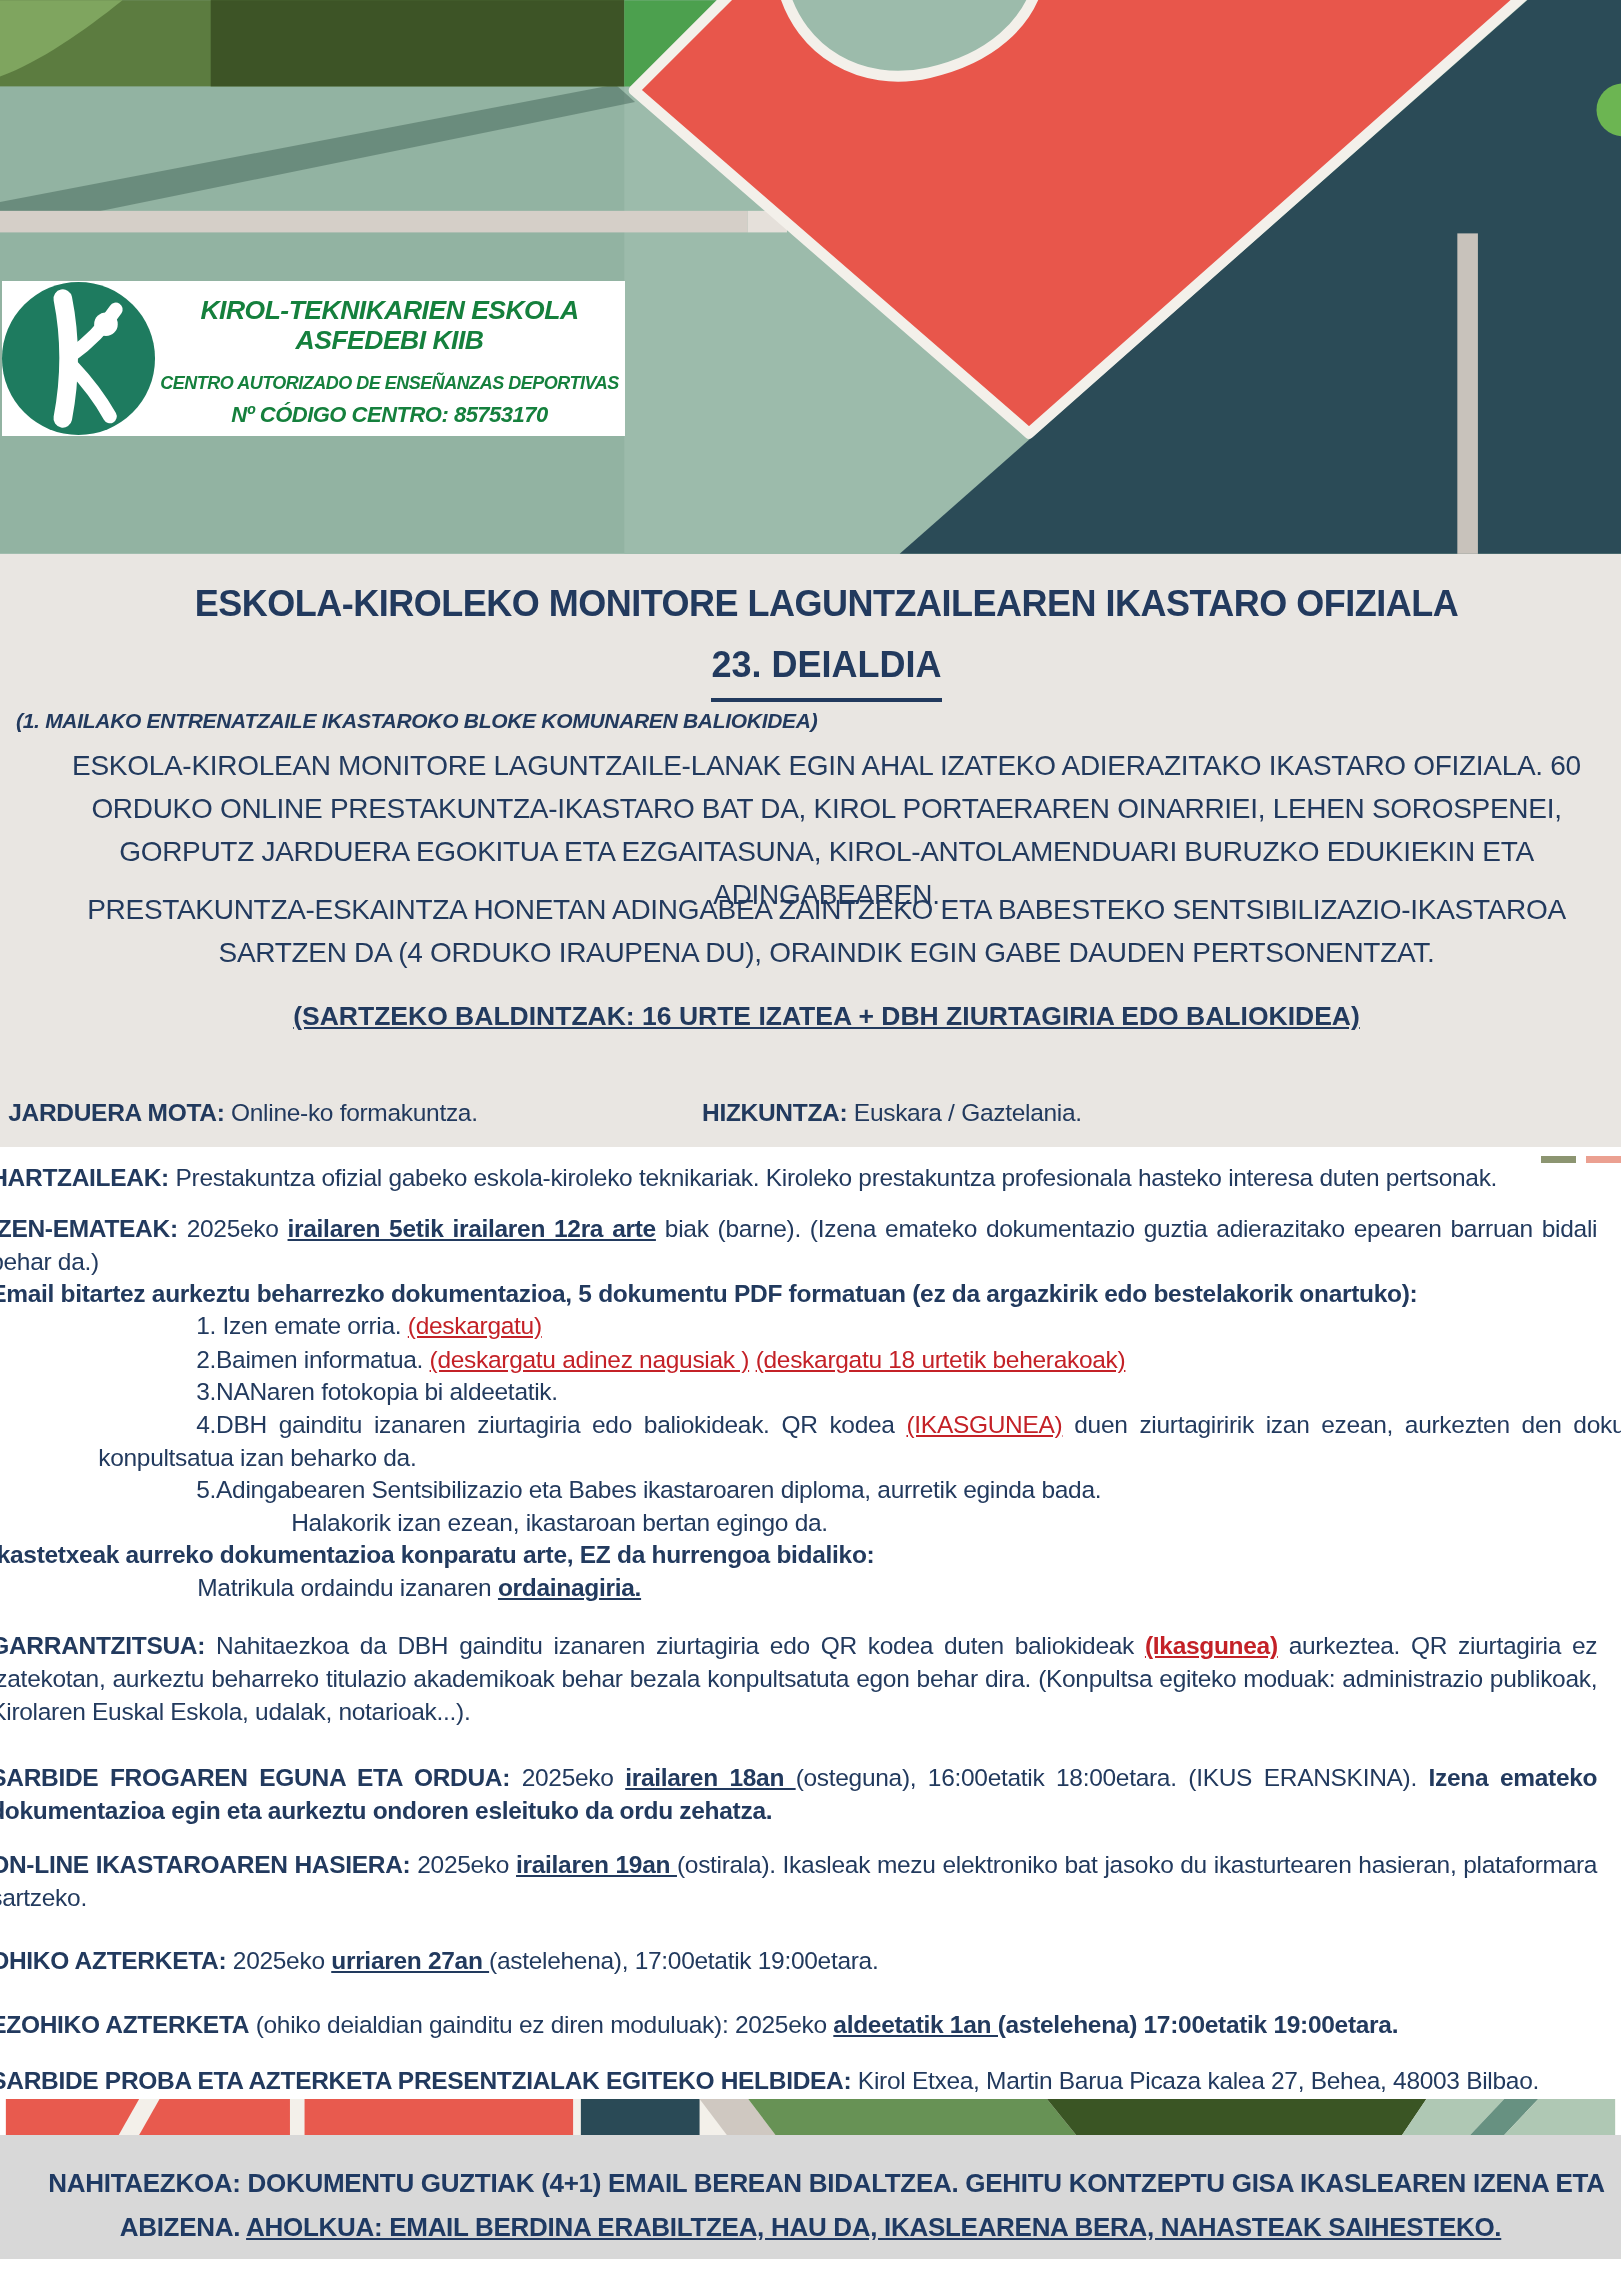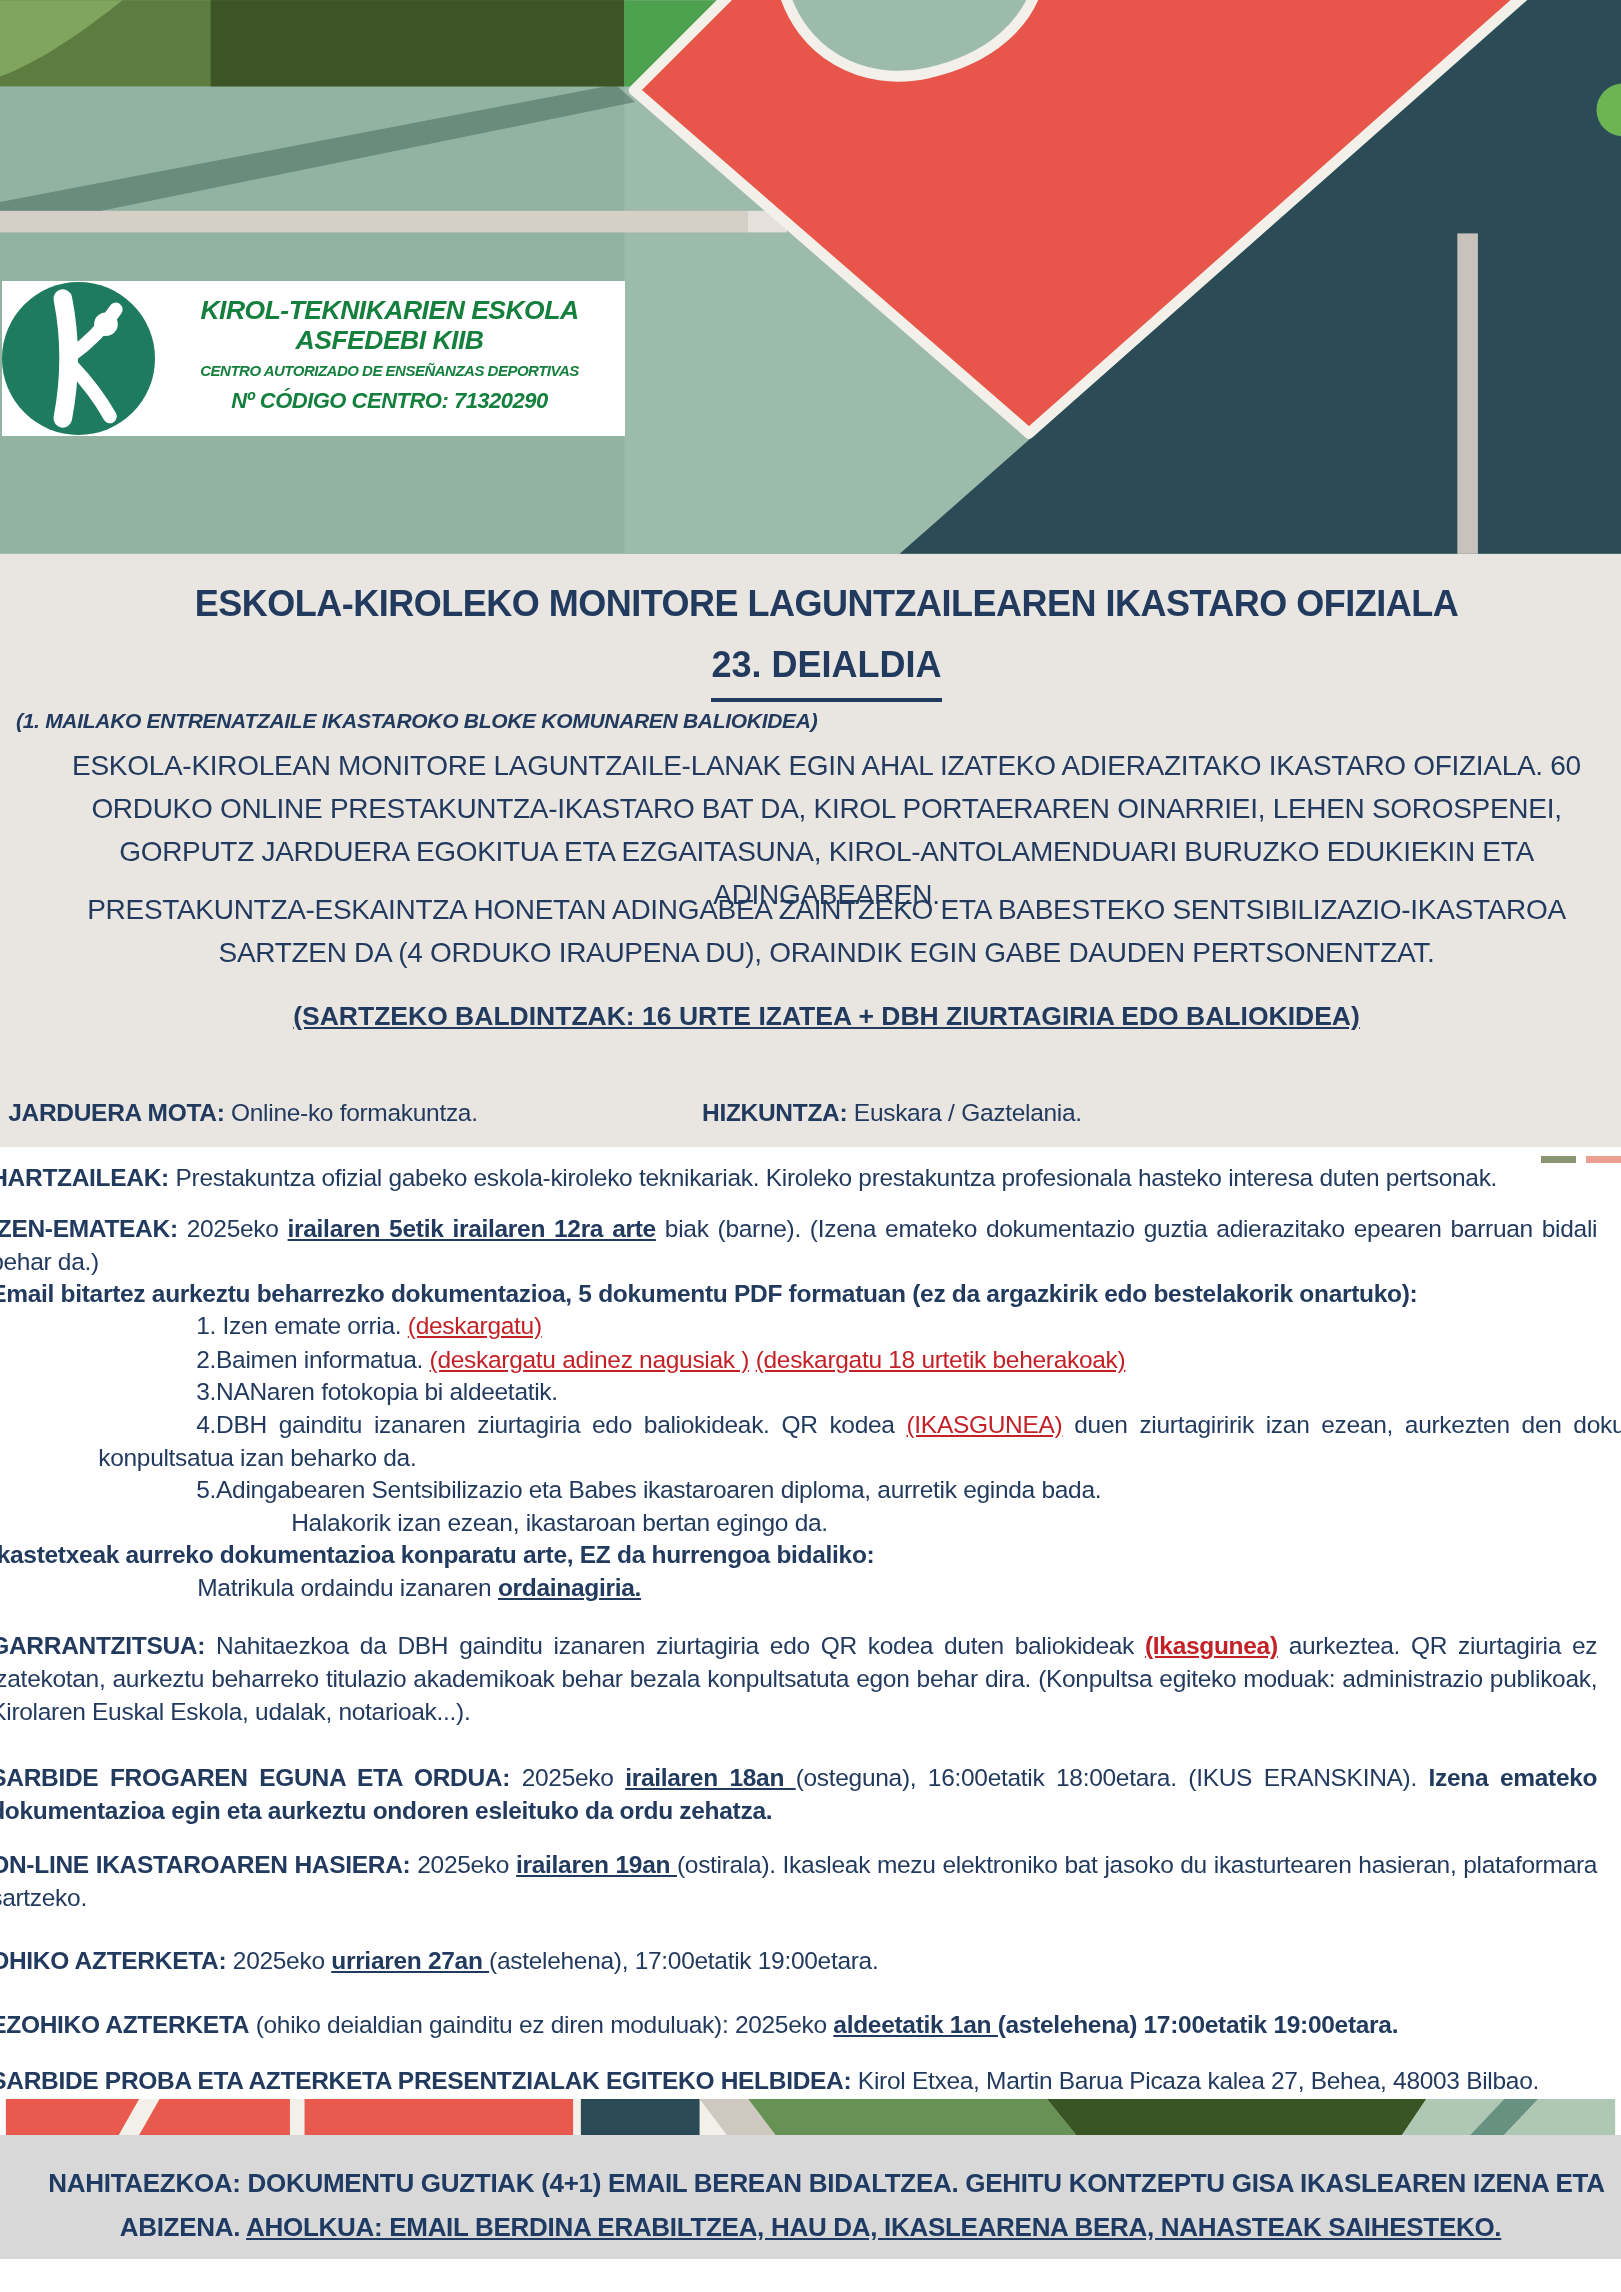--- a/index.html
+++ b/index.html
@@ -11,21 +11,21 @@
   
   .header-art{position:absolute;left:0;top:0;}
   
   .logo-box{position:absolute;left:2px;top:281px;width:623px;height:155px;background:#ffffff;}
   .logo-mark{position:absolute;left:-3.9px;top:0px;}
   .logo-text{
     position:absolute;left:157px;top:13.7px;width:461px;text-align:center;
     color:#15803d;font-weight:bold;font-style:italic;letter-spacing:-0.5px;line-height:1.15;
   }
   .logo-text .lt1{font-size:26.5px;}
-  .logo-text .lt2{font-size:15px;margin-top:6px;}
+  .logo-text .lt2{font-size:18px;margin-top:17px;}
   .logo-text .lt3{font-size:22px;margin-top:8.8px;}
   
   .gray-section{position:absolute;left:0;top:554px;width:1621px;height:593px;background:#E9E6E2;}
   .gray-section > div, .gray-section > p{position:absolute;margin:16px;}
   .title1{top:12.7px;left:0;width:100%;text-align:center;font-size:36px;font-weight:bold;letter-spacing:-0.5px;}
   .title2{top:74px;left:0;width:100%;text-align:center;font-size:36px;font-weight:bold;}
   .title2 span{border-bottom:4.9px solid #223A5E;padding-bottom:13px;}
   .subtitle{top:139px;left:0;width:100%;text-align:left;font-size:21px;font-weight:bold;font-style:italic;letter-spacing:-0.3px;}
   .intro{left:46px;width:1529px;text-align:center;font-size:28px;line-height:43px;letter-spacing:-0.3px;}
   .intro.i1{top:174px;}
@@ -104,21 +104,21 @@
     <svg class="logo-mark" width="161" height="155" viewBox="0 0 164 158">
       <circle cx="82" cy="79" r="78" fill="#1E7B5F"></circle>
       <path d="M66,18 C74,58 74,98 66,140" stroke="#ffffff" stroke-width="19" stroke-linecap="round" fill="none"></path>
       <path d="M74,76 C94,62 108,47 120,29" stroke="#ffffff" stroke-width="14" stroke-linecap="round" fill="none"></path>
       <path d="M75,86 C92,104 104,120 114,138" stroke="#ffffff" stroke-width="14" stroke-linecap="round" fill="none"></path>
       <circle cx="110" cy="44" r="12" fill="#ffffff"></circle>
     </svg>
     <div class="logo-text">
       <div class="lt1">KIROL-TEKNIKARIEN ESKOLA ASFEDEBI KIIB</div>
       <div class="lt2">CENTRO AUTORIZADO DE ENSEÑANZAS DEPORTIVAS</div>
-      <div class="lt3">Nº CÓDIGO CENTRO: 71320290</div>
+      <div class="lt3">Nº CÓDIGO CENTRO: 85753170</div>
     </div>
   </div>
 
   <div class="gray-section">
     <div class="title1">ESKOLA-KIROLEKO MONITORE LAGUNTZAILEAREN IKASTARO OFIZIALA</div>
     <div class="title2"><span>23. DEIALDIA</span></div>
     <div class="subtitle">(1. MAILAKO ENTRENATZAILE IKASTAROKO BLOKE KOMUNAREN BALIOKIDEA)</div>
     <p class="intro i1">ESKOLA-KIROLEAN MONITORE LAGUNTZAILE-LANAK EGIN AHAL IZATEKO ADIERAZITAKO IKASTARO OFIZIALA. 60 ORDUKO ONLINE PRESTAKUNTZA-IKASTARO BAT DA, KIROL PORTAERAREN OINARRIEI, LEHEN SOROSPENEI, GORPUTZ JARDUERA EGOKITUA ETA EZGAITASUNA, KIROL-ANTOLAMENDUARI BURUZKO EDUKIEKIN ETA ADINGABEAREN.</p>
     <p class="intro i2">PRESTAKUNTZA-ESKAINTZA HONETAN ADINGABEA ZAINTZEKO ETA BABESTEKO SENTSIBILIZAZIO-IKASTAROA SARTZEN DA (4 ORDUKO IRAUPENA DU), ORAINDIK EGIN GABE DAUDEN PERTSONENTZAT.</p>
     <div class="req"><span>(SARTZEKO BALDINTZAK: 16 URTE IZATEA + DBH ZIURTAGIRIA EDO BALIOKIDEA)</span></div>

